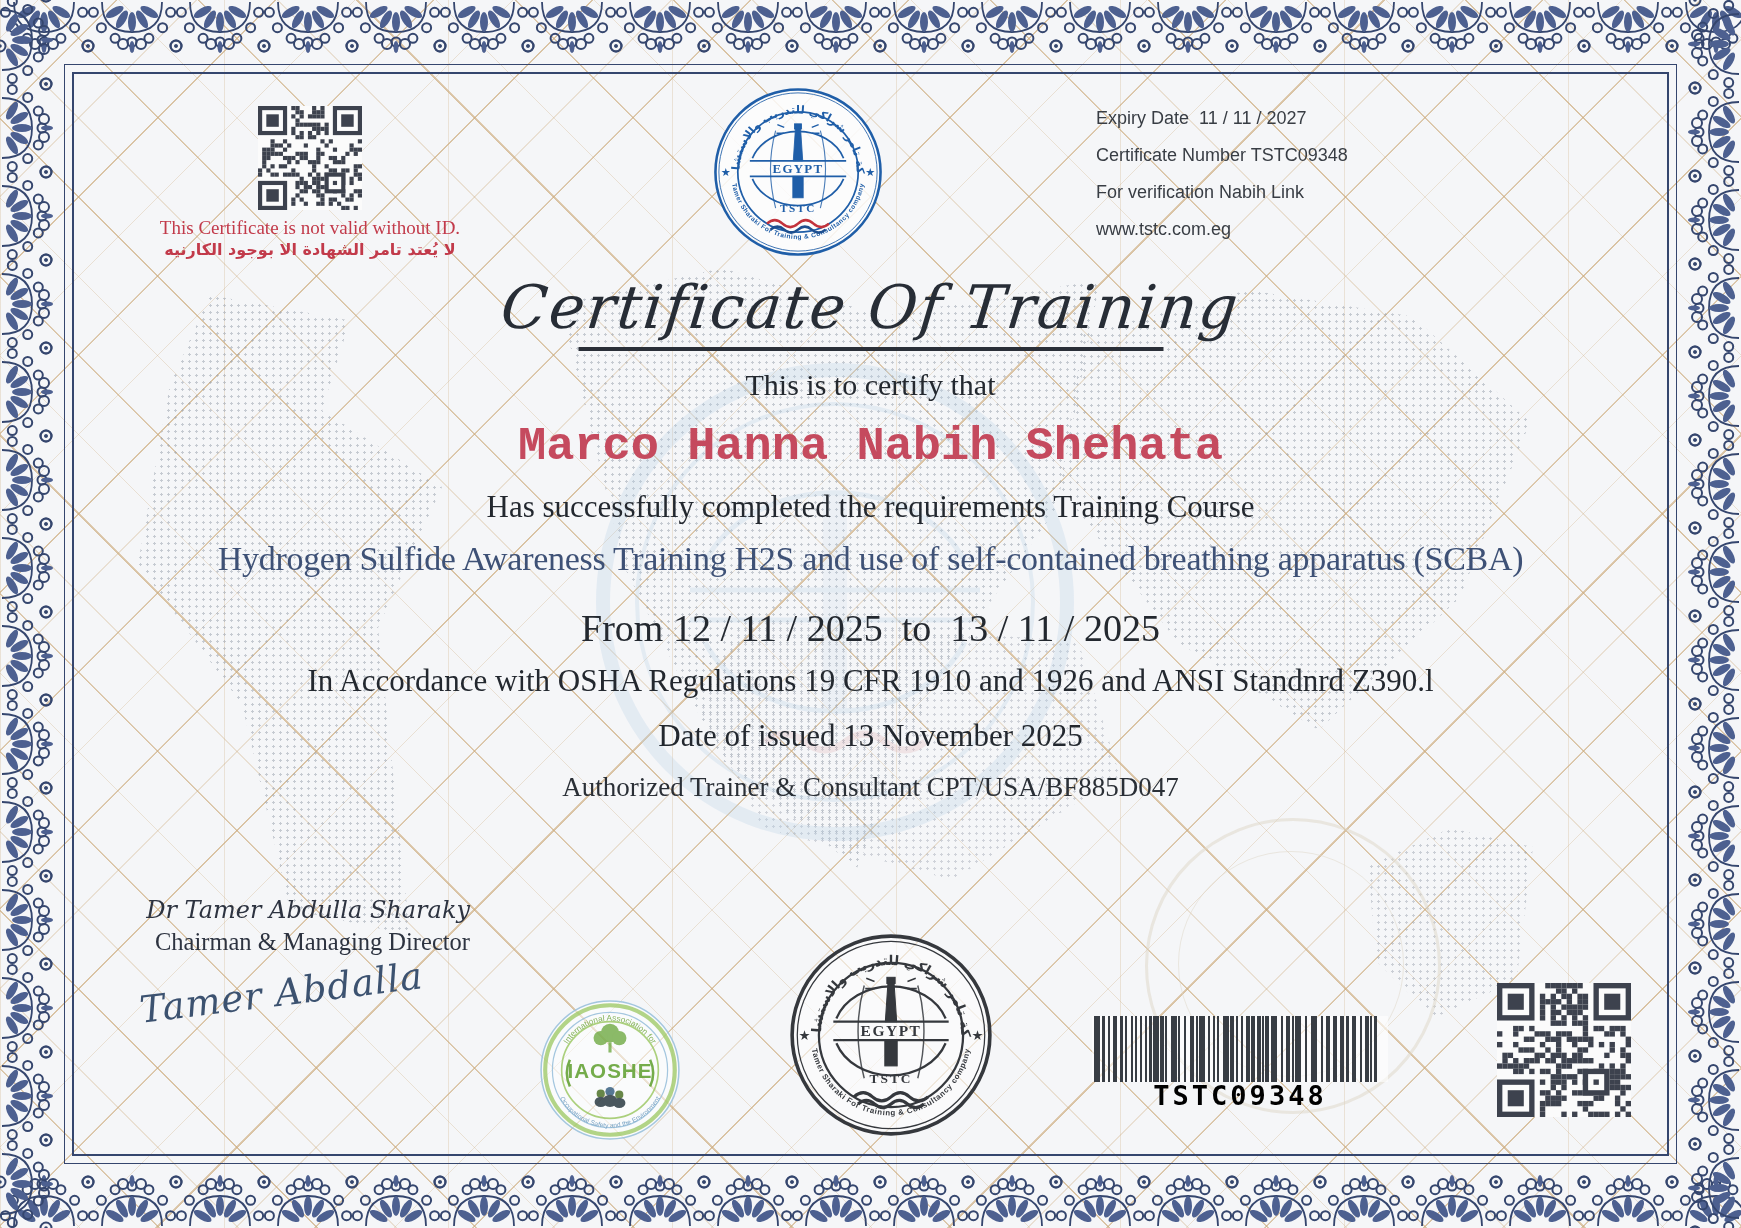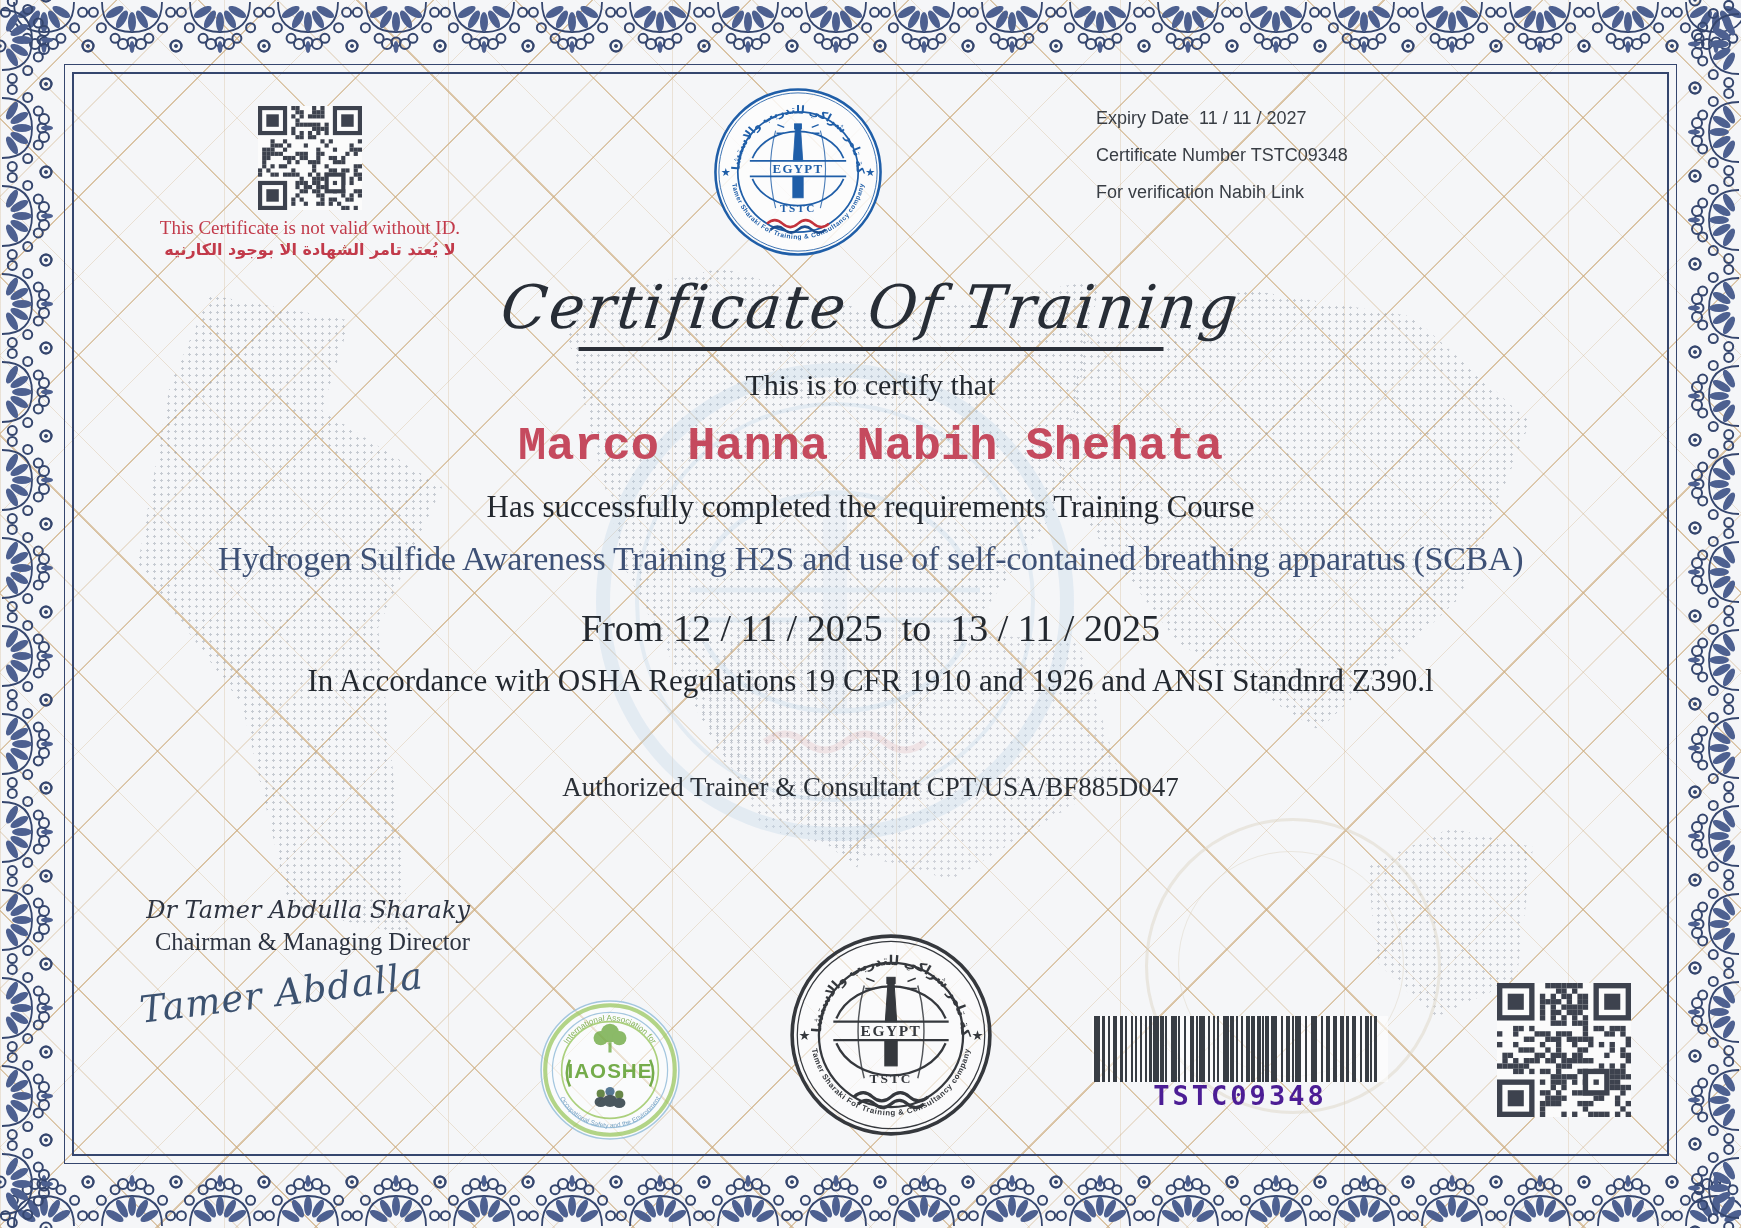--- a/index.html
+++ b/index.html
@@ -75,21 +75,21 @@
   .signer-title{font-size:24.5px;margin-top:4px;}
   .signature{font-size:37px;font-style:italic;font-family:"DejaVu Serif",serif;color:#3c5270;
              margin-top:16px;margin-right:46px;transform:rotate(-7deg);letter-spacing:1px;}
   
   .iaoshe{position:absolute;left:538px;top:998px;width:144px;height:144px;opacity:.92;}
   .iaoshe svg{width:100%;height:100%;}
   
   .barcode-block{position:absolute;left:1092px;top:1016px;width:296px;text-align:center;}
   .barcode-block svg{width:296px;height:66px;display:block;background:rgba(255,255,255,.6);}
   .barcode-text{font-family:"DejaVu Sans Mono",monospace;font-weight:bold;font-size:27px;
-                color:#4c1d95;letter-spacing:3px;margin-top:-2px;}
+                color:#000000;letter-spacing:3px;margin-top:-2px;}
   
   .qr-br{position:absolute;left:1497px;top:983px;width:134px;height:134px;}
 </style>
 </head>
 <body>
 
 <div class="stage">
 
   <div class="paper"></div>
 
@@ -453,30 +453,32 @@
       <text x="100" y="147" font-size="13" font-weight="bold" letter-spacing="2" text-anchor="middle" fill="currentColor" font-family="Liberation Serif,serif">TSTC</text>
       <path class="wave1" d="M 64,160 q 9,-8 18,0 t 18,0 t 18,0 t 18,0" fill="none" stroke-width="3"></path>
       <path class="wave2" d="M 68,167 q 8,-7 16,0 t 16,0 t 16,0 t 16,0" fill="none" stroke-width="3"></path>
     </svg>
   </div>
 
   <div class="meta">
     <div class="keep-space">Expiry Date  11 / 11 / 2027</div>
     <div>Certificate Number TSTC09348</div>
     <div>For verification Nabih Link</div>
+    <div>www.tstc.com.eg</div>
   </div>
 
   <div class="line title">Certificate Of Training</div>
   <div class="title-underline"></div>
   <div class="line certify">This is to certify that</div>
   <div class="line name">Marco Hanna Nabih Shehata</div>
   <div class="line completed">Has successfully completed the requirements Training Course</div>
   <div class="line course">Hydrogen Sulfide Awareness Training H2S and use of self-contained breathing apparatus (SCBA)</div>
   <div class="line fromto keep-space">From 12 / 11 / 2025  to  13 / 11 / 2025</div>
   <div class="line accordance">In Accordance with OSHA Regulations 19 CFR 1910 and 1926 and ANSI Standnrd Z390.l</div>
+  <div class="line issued">Date of issued 13 November 2025</div>
   <div class="line authorized">Authorized Trainer &amp; Consultant CPT/USA/BF885D047</div>
 
   <div class="signer">
     <div class="signer-name">Dr Tamer Abdulla Sharaky</div>
     <div class="signer-title">Chairman &amp; Managing Director</div>
     <div class="signature">Tamer Abdalla</div>
   </div>
 
   <div class="iaoshe">
     <svg viewBox="0 0 140 140">

